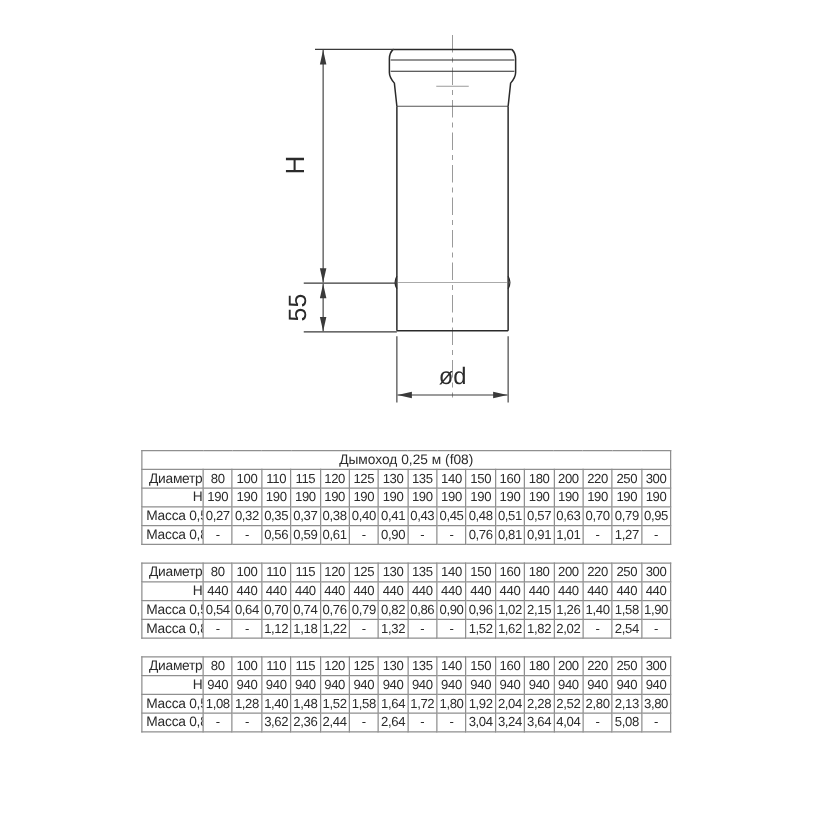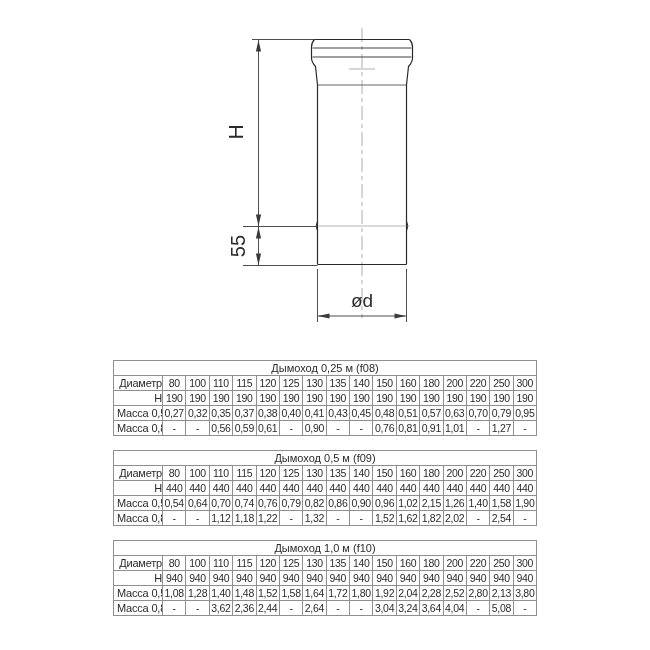--- a/index.html
+++ b/index.html
@@ -198,23 +198,20 @@
         <col>
         <col>
         <col>
         <col>
         <col>
         <col>
         <col>
       </colgroup>
       <tbody>
         <tr>
-          <td colspan="17" class="title">Дымоход 0,5 м (f09)</td>
-        </tr>
-        <tr>
           <td class="rowlabel">Диаметр</td>
           <td>80</td>
           <td>100</td>
           <td>110</td>
           <td>115</td>
           <td>120</td>
           <td>125</td>
           <td>130</td>
           <td>135</td>
           <td>140</td>
@@ -300,23 +297,20 @@
         <col>
         <col>
         <col>
         <col>
         <col>
         <col>
         <col>
       </colgroup>
       <tbody>
         <tr>
-          <td colspan="17" class="title">Дымоход 1,0 м (f10)</td>
-        </tr>
-        <tr>
           <td class="rowlabel">Диаметр</td>
           <td>80</td>
           <td>100</td>
           <td>110</td>
           <td>115</td>
           <td>120</td>
           <td>125</td>
           <td>130</td>
           <td>135</td>
           <td>140</td>

